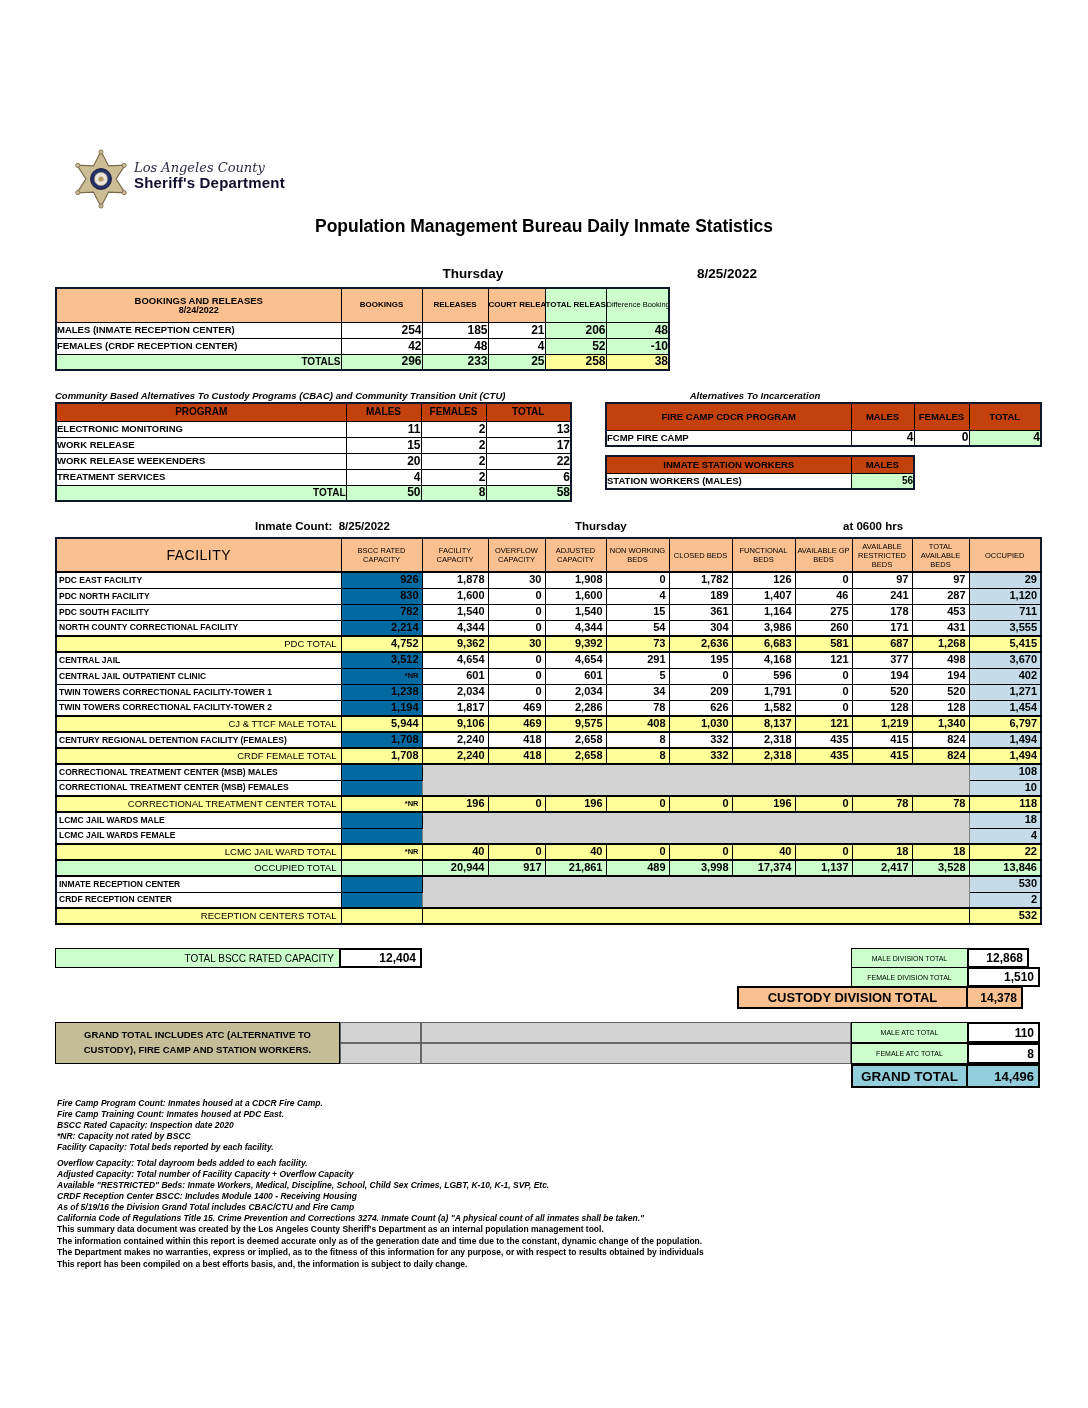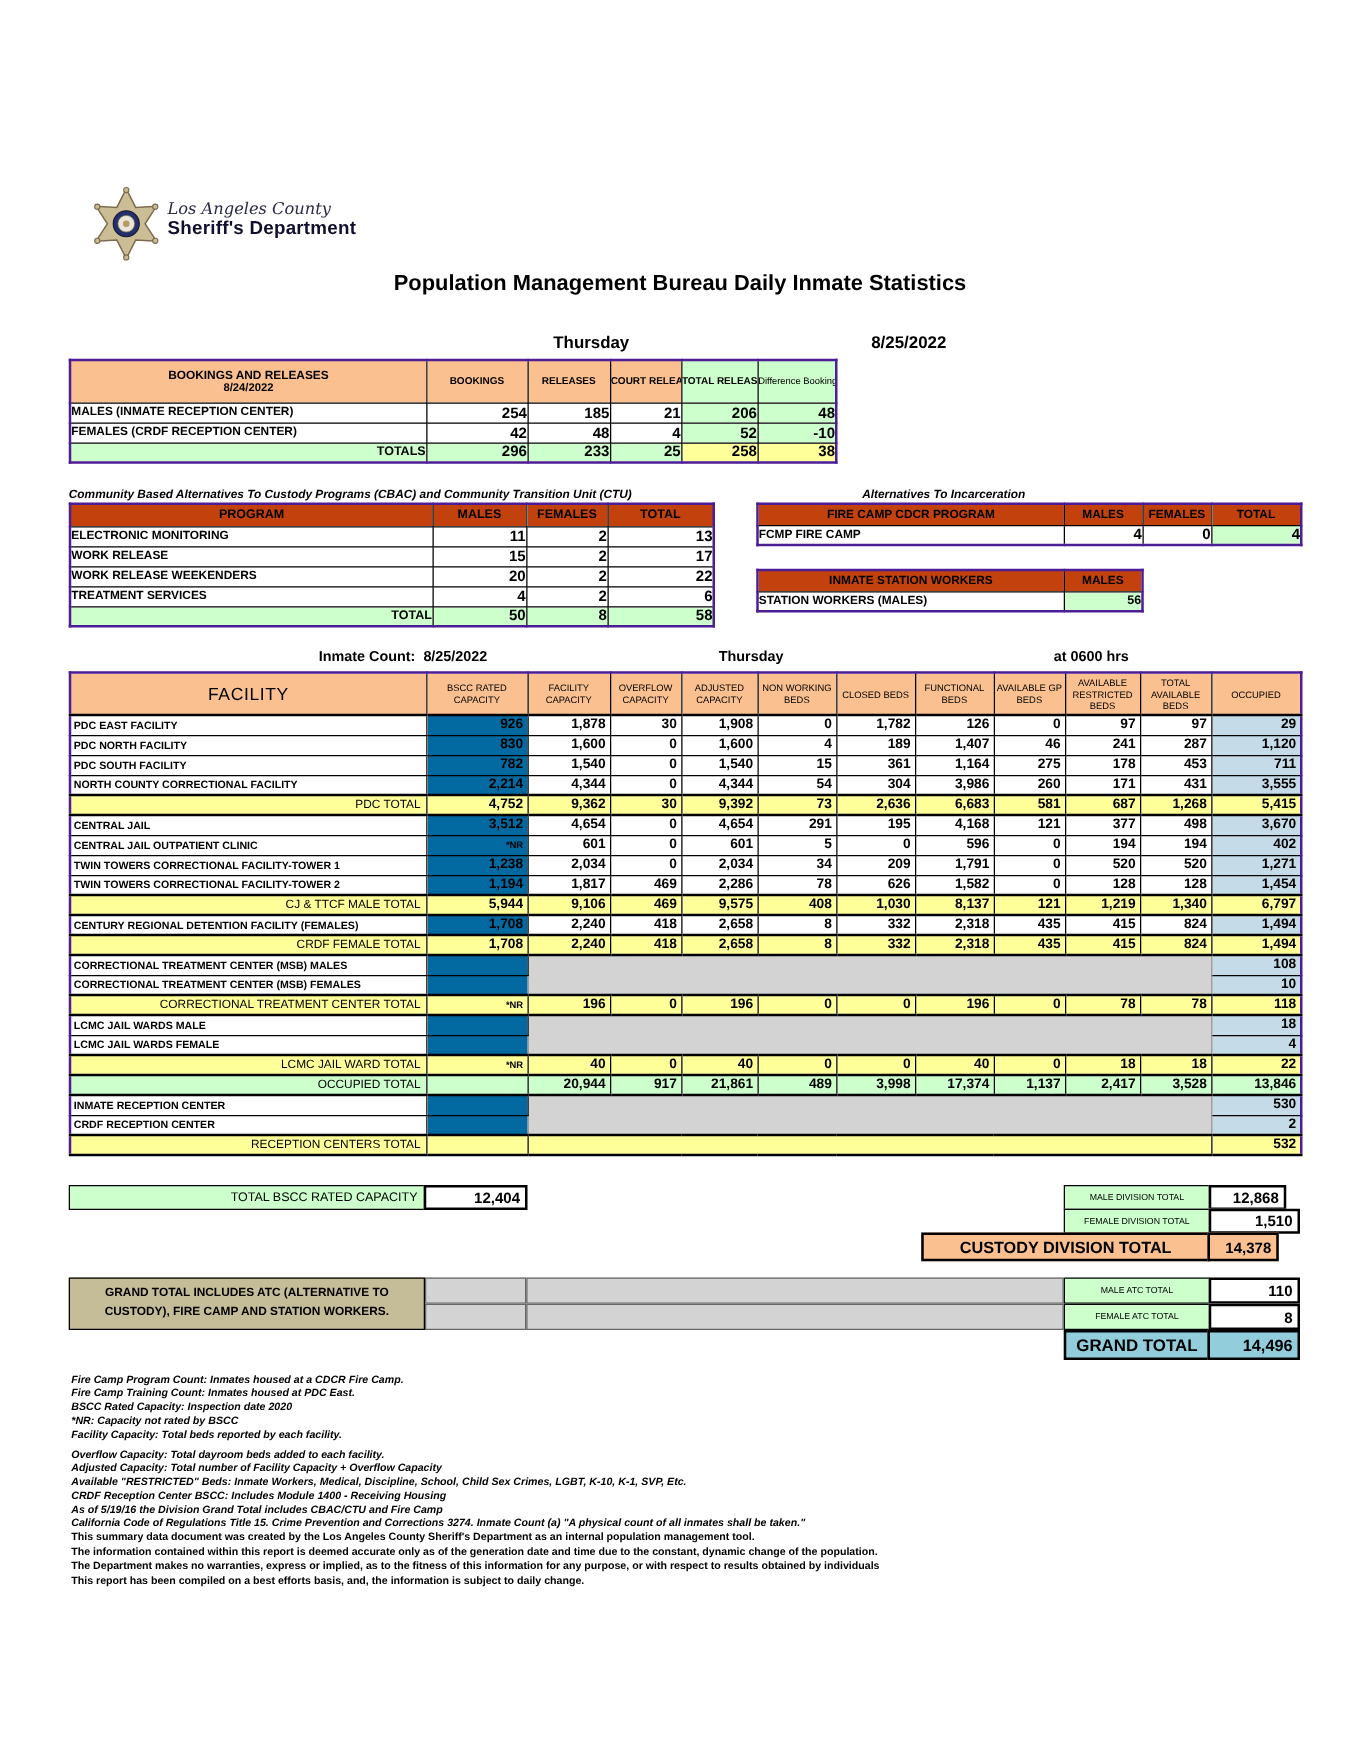--- a/index.html
+++ b/index.html
@@ -6,21 +6,21 @@
   #page{position:relative;width:1088px;height:1408px;background:#fff;overflow:hidden;}
   .abs{position:absolute;box-sizing:border-box;}
 
   
   .agency1{font-family:"DejaVu Serif",serif;font-style:italic;font-size:13px;color:#2b2b45;}
   .agency2{font-weight:bold;font-size:15px;color:#10102e;letter-spacing:.2px;margin-top:-1px;}
   .doc-title{left:0;right:0;top:216px;text-align:center;font-size:17.5px;font-weight:bold;}
   .day-line{font-weight:bold;font-size:13.5px;text-align:center;}
 
   
-  table.tbl{position:absolute;border-collapse:collapse;table-layout:fixed;border:2px solid #4c1d95;}
+  table.tbl{position:absolute;border-collapse:collapse;table-layout:fixed;border:2px solid #0f172a;}
   table.tbl td{border:1px solid #000;box-sizing:border-box;overflow:hidden;white-space:nowrap;padding:0;vertical-align:middle;height:16px;line-height:1.05;}
   .or{background:#FAC090;}
   .gr{background:#CCFFCC;}
   .tan{background:#c2410c;}
   .yel{background:#FFFF99;}
   .ch{font-size:8px;font-weight:bold;text-align:center;white-space:normal;line-height:1.15;}
   .ch2{font-size:7.5px;font-weight:normal;text-align:center;white-space:normal;line-height:1.15;}
   .rowlbl{font-weight:bold;font-size:9.5px;text-align:left;padding:0 2px;}
   .numb{font-weight:bold;font-size:12px;text-align:right;padding-right:4px;}
   .totlbl{font-weight:bold;font-size:10px;text-align:right;padding-right:5px;}
@@ -190,21 +190,21 @@
   <div class="abs small-title" style="left:605px;top:390px;width:300px;text-align:center;">Alternatives To Incarceration</div>
   <table class="tbl" style="left:605px;top:402px;width:435px;">
     <colgroup>
         <col style="width:245px">
         <col style="width:63px">
         <col style="width:55px">
         <col style="width:72px">
       </colgroup>
     <tbody>
       <tr style="height:17px;">
-        <td class="tan ch" style="font-size:9.5px;height:17px;">FIRE CAMP CDCR PROGRAM</td>
+        <td class="tan ch" style="font-size:9.5px;height:27px;">FIRE CAMP CDCR PROGRAM</td>
         <td class="tan ch" style="font-size:9.5px;height:17px;">MALES</td>
         <td class="tan ch" style="font-size:9.5px;height:17px;">FEMALES</td>
         <td class="tan ch" style="font-size:9.5px;height:17px;">TOTAL</td>
       </tr>
       <tr>
         <td class="rowlbl">FCMP FIRE CAMP</td>
         <td class="numb">4</td>
         <td class="numb">0</td>
         <td class="numb gr">4</td>
       </tr>

